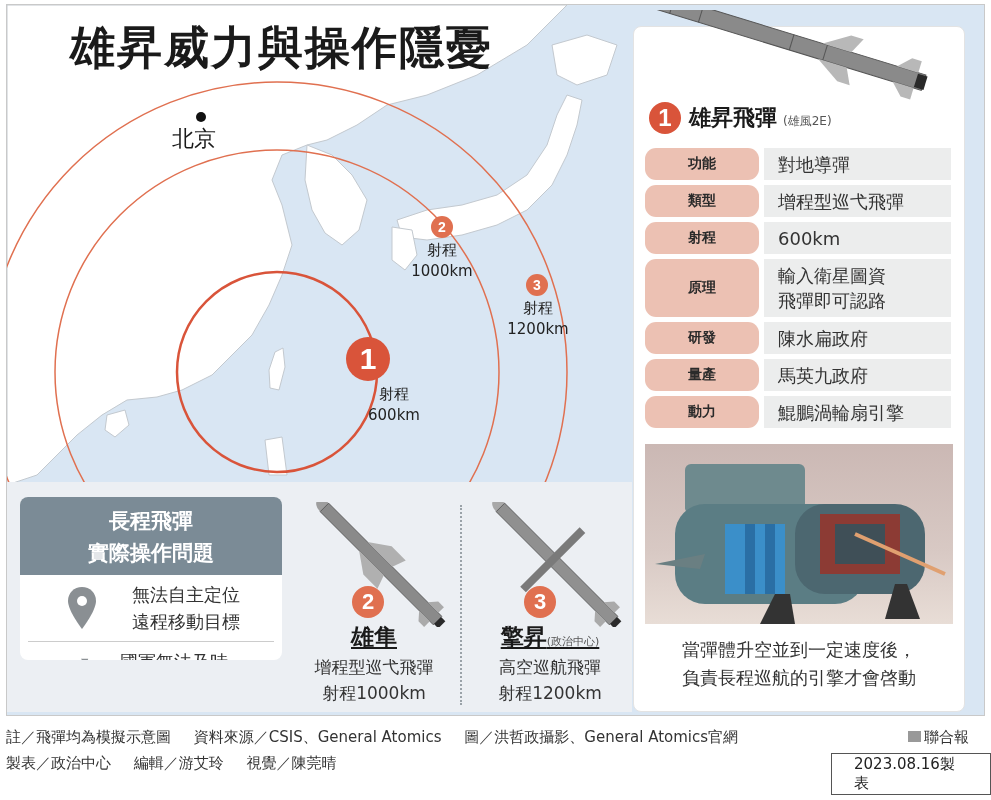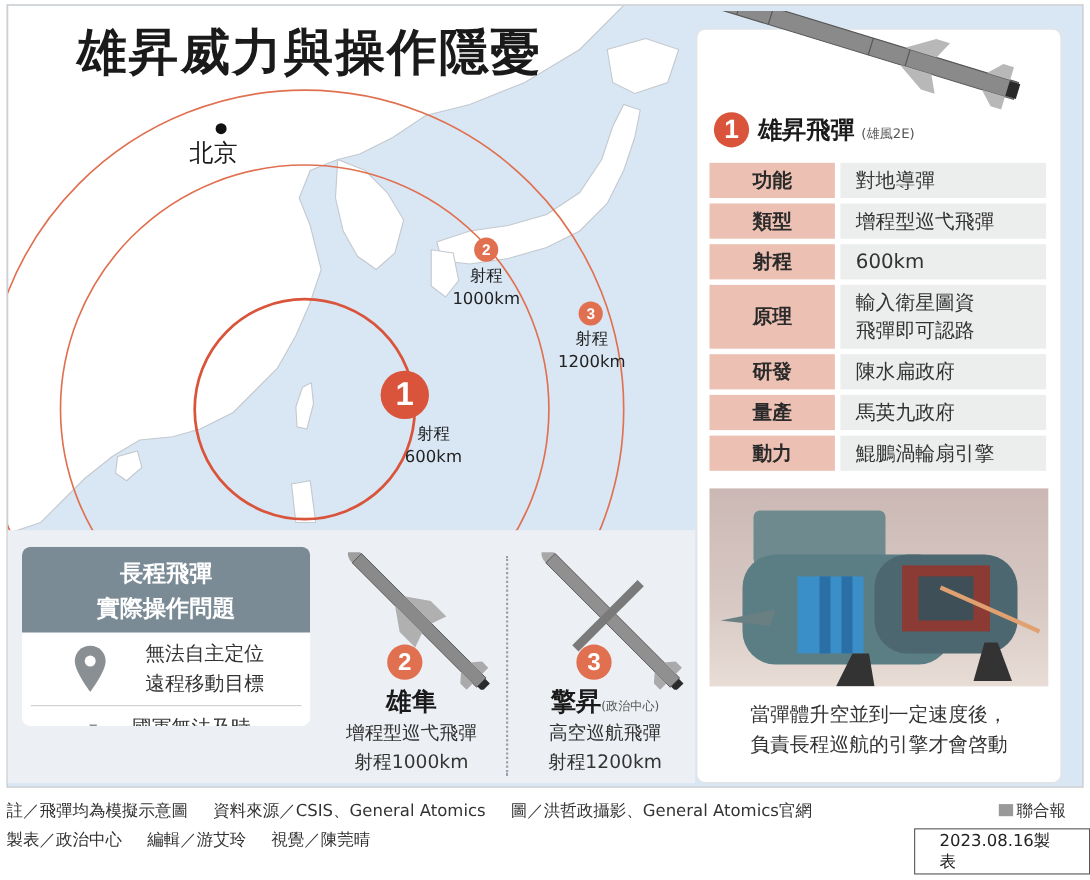--- a/index.html
+++ b/index.html
@@ -27,41 +27,41 @@
     .card { position: absolute; left: 633px; top: 26px; width: 332px; height: 686px; background: #ffffff; border-radius: 8px; border: 1px solid #e3e3e3; }
     .missile-top { position: absolute; left: 616px; top: 10px; width: 330px; height: 100px; }
     .m1-head { position: absolute; left: 649px; top: 102px; display: flex; align-items: center; }
     .num-badge { display: inline-block; border-radius: 50%; background: #d9543a; color: #fff; text-align: center; font-weight: bold; font-family: "Liberation Sans", sans-serif; }
     .nb-big { width: 32px; height: 32px; line-height: 32px; font-size: 24px; }
     .m1-name { font-size: 22px; font-weight: bold; margin-left: 8px; color: #1a1a1a; }
     .m1-alias { font-size: 12px; color: #555; margin-left: 6px; margin-top: 6px; }
 
     .spec-table { position: absolute; left: 645px; top: 148px; width: 306px; }
     .spec-row { display: flex; margin-bottom: 5px; }
-    .spec-key { width: 114px; background: #ecc1b3; color: #2a2a2a; font-weight: bold; font-size: 18px; display: flex; align-items: center; justify-content: center; }
+    .spec-key { width: 114px; background: #ecc1b3; color: #2a2a2a; font-weight: bold; font-size: 14px; display: flex; align-items: center; justify-content: center; border-radius: 11px; }
     .spec-val { flex: 1; background: #eceded; margin-left: 5px; font-size: 18px; color: #333; padding-left: 14px; display: flex; flex-direction: column; justify-content: center; line-height: 25px; }
     .h1 { height: 32px; } .h2 { height: 58px; }
 
     .engine-photo { position: absolute; left: 645px; top: 444px; width: 308px; height: 180px; background: linear-gradient(180deg,#cbb8b4 0%, #d8c9c4 60%, #e8ddd6 100%); overflow: hidden; }
     .engine-caption { position: absolute; left: 645px; top: 636px; width: 308px; text-align: center; font-size: 18px; line-height: 28px; color: #333; }
 
     
     .bottom-strip { position: absolute; left: 7px; top: 482px; width: 625px; height: 230px; background: #eceff3; }
     .issue-box { position: absolute; left: 20px; top: 497px; width: 262px; height: 163px; background: #fff; border-radius: 8px; overflow: hidden; }
     .issue-head { background: #7b8b96; color: #fff; text-align: center; font-size: 21px; font-weight: bold; line-height: 32px; padding: 8px 0 6px 0; }
     .issue-item { display: flex; align-items: center; height: 66px; padding-left: 42px; }
     .issue-item + .issue-item { border-top: 1px solid #ccc; margin: 0 8px; padding-left: 22px; }
     .issue-icon { width: 40px; height: 48px; display: flex; align-items: center; justify-content: center; }
     .issue-text { margin-left: 30px; font-size: 18px; line-height: 27px; color: #333; }
 
     .missile-card { position: absolute; text-align: center; }
     .mc2 { left: 294px; top: 500px; width: 160px; }
     .mc3 { left: 470px; top: 500px; width: 160px; }
     .mc-num { position: absolute; width: 32px; height: 32px; line-height: 32px; font-size: 22px; border-radius: 50%; background: #e07050; color: #fff; font-weight: bold; font-family: "Liberation Sans", sans-serif; }
-    .mc-name { position: absolute; left: 0; top: 122px; width: 100%; font-size: 23px; font-weight: bold; color: #1a1a1a; }
+    .mc-name { position: absolute; left: 0; top: 122px; width: 100%; font-size: 23px; font-weight: bold; color: #1a1a1a; text-decoration: underline; }
     .mc-name small { font-size: 11px; font-weight: normal; color: #555; }
     .mc-desc { position: absolute; left: 0; top: 154px; width: 100%; font-size: 17px; line-height: 26px; color: #333; }
     .divider-dots { position: absolute; left: 460px; top: 505px; height: 200px; border-left: 2px dotted #9aa2a8; }
 
     .footer { position: absolute; left: 6px; top: 728px; font-size: 15px; color: #333; white-space: nowrap; }
     .footer span { margin-right: 18px; }
     .footer-2 { top: 754px; }
     .brand { position: absolute; left: 908px; top: 728px; font-size: 15px; color: #333; }
     .brand-sq { display: inline-block; width: 13px; height: 11px; background: #999; margin-right: 3px; }
     .date-box { position: absolute; left: 831px; top: 753px; border: 1px solid #555; padding: 1px 22px; font-size: 15px; color: #222; }

